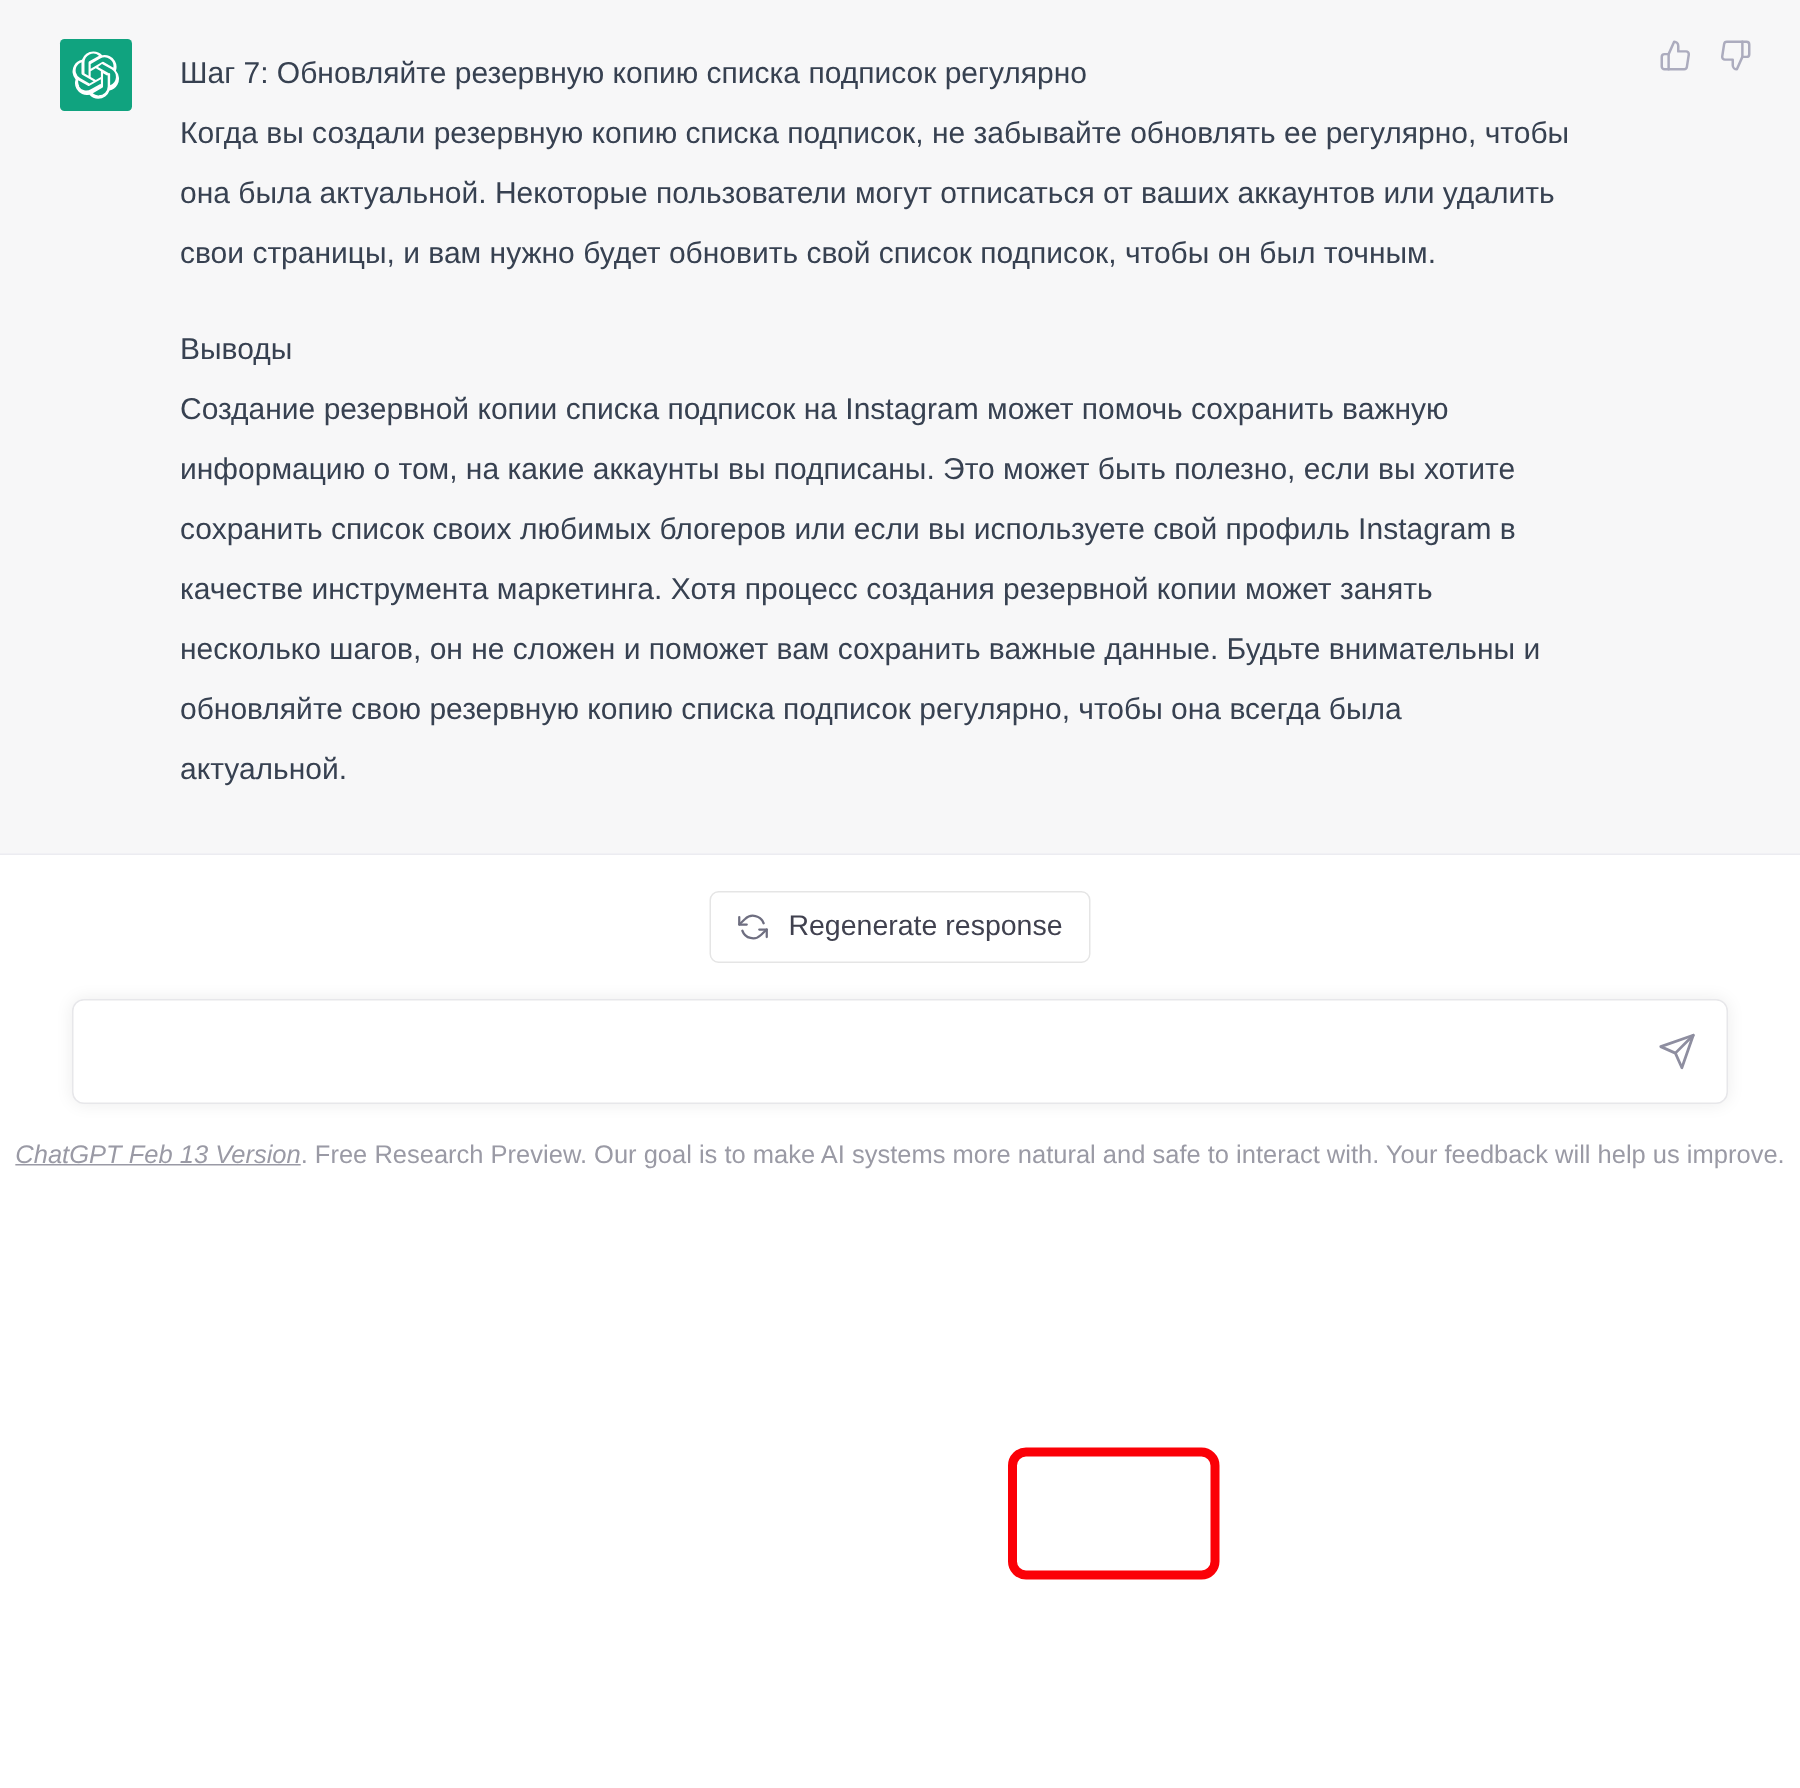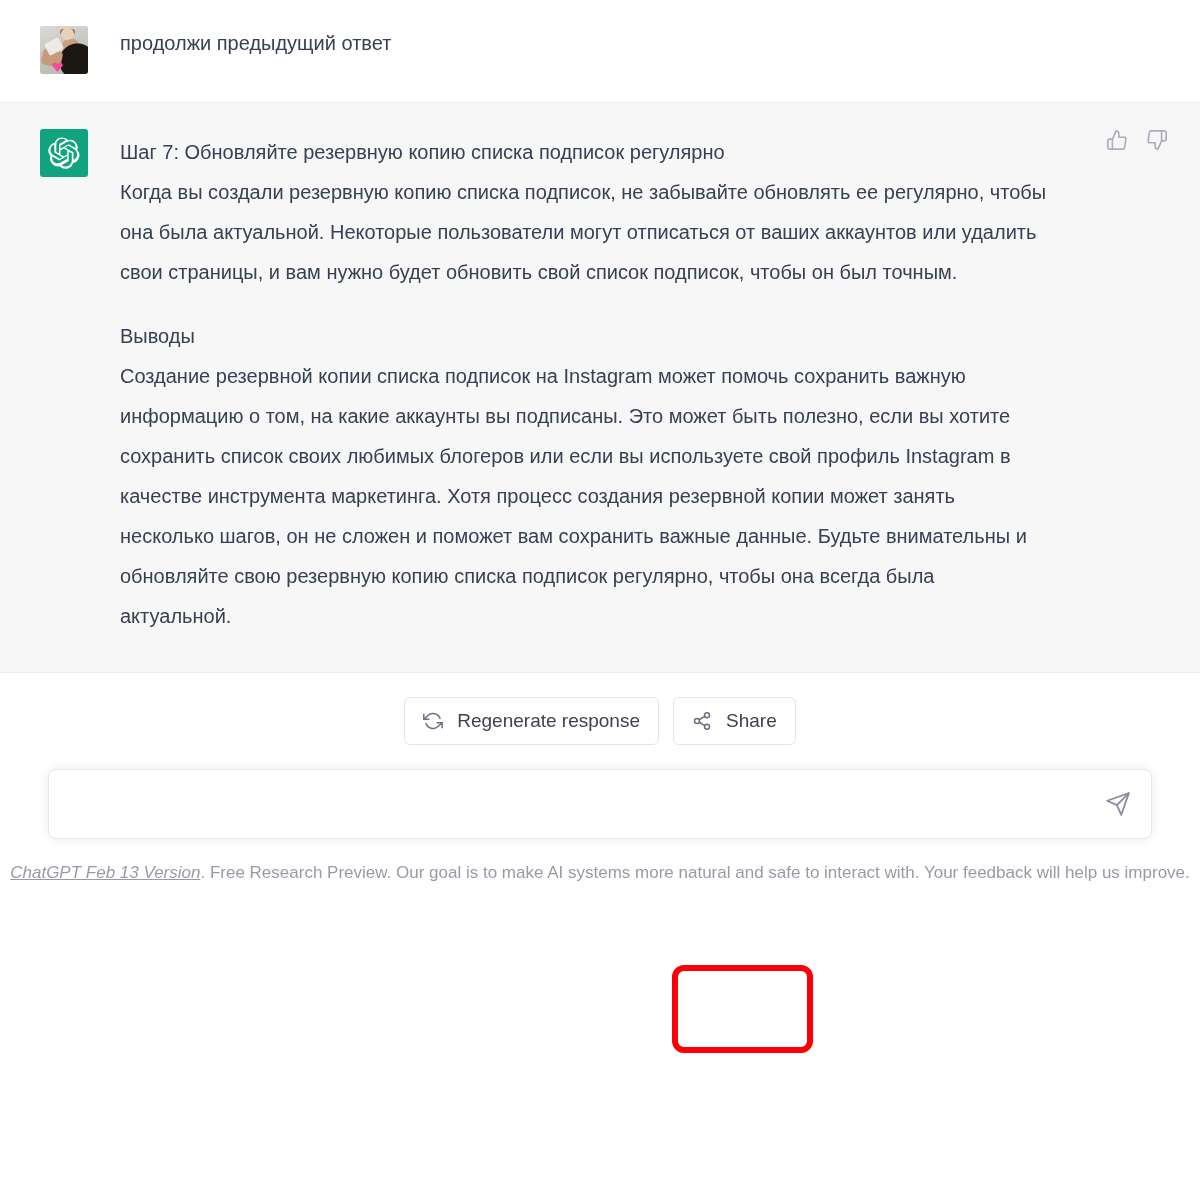--- a/index.html
+++ b/index.html
@@ -239,34 +239,20 @@
   }
   .footer-note { display: inline; }
 </style>
 </head>
 <body>
 
 <div class="app">
 
   <div class="conversation">
 
-    <div class="msg user">
-      <div class="msg-inner">
-        <div class="avatar avatar-photo">
-          <div class="photo-bg"></div>
-          <div class="photo-arm"></div>
-          <div class="photo-glass"></div>
-          <div class="photo-dog"></div>
-          <div class="photo-heart"></div>
-        </div>
-        <div class="msg-body">
-          <div class="user-text">продолжи предыдущий ответ</div>
-        </div>
-      </div>
-    </div>
 
     <div class="msg assistant">
       <div class="msg-inner">
         <div class="avatar avatar-gpt">
           <svg viewBox="0 0 41 41" fill="none" xmlns="http://www.w3.org/2000/svg" aria-hidden="true">
             <path d="M37.53 16.81a10.02 10.02 0 0 0-.86-8.23 10.14 10.14 0 0 0-10.91-4.86A10.03 10.03 0 0 0 18.19.5a10.14 10.14 0 0 0-9.67 7.02 10.02 10.02 0 0 0-6.7 4.86 10.14 10.14 0 0 0 1.25 11.88 10.02 10.02 0 0 0 .86 8.24 10.14 10.14 0 0 0 10.92 4.85 10.02 10.02 0 0 0 7.56 3.38 10.14 10.14 0 0 0 9.67-7.03 10.02 10.02 0 0 0 6.7-4.86 10.14 10.14 0 0 0-1.25-11.87v-.16Zm-15.1 21.1a7.52 7.52 0 0 1-4.82-1.75l.24-.14 8-4.62a1.3 1.3 0 0 0 .66-1.14v-11.3l3.38 1.96a.12.12 0 0 1 .6.09v9.35a7.54 7.54 0 0 1-7.52 7.54l.2.01ZM6.25 30.01a7.5 7.5 0 0 1-.9-5.04l.24.14 8 4.62a1.3 1.3 0 0 0 1.31 0l9.78-5.64v3.9a.14.14 0 0 1-.5.11l-8.1 4.67a7.54 7.54 0 0 1-10.28-2.76ZM4.15 12.87a7.5 7.5 0 0 1 3.93-3.3v9.52a1.29 1.29 0 0 0 .65 1.13l9.73 5.62-3.38 1.95a.13.13 0 0 1-.12 0l-8.09-4.67a7.54 7.54 0 0 1-2.76-10.28l.4.03Zm27.78 6.45-9.76-5.68L25.54 11a.13.13 0 0 1 .12 0l8.09 4.67a7.53 7.53 0 0 1-1.16 13.58v-9.51a1.3 1.3 0 0 0-.67-1.13l.01-.29Zm3.36-5.06-.24-.15-7.99-4.65a1.3 1.3 0 0 0-1.31 0l-9.77 5.64v-3.9a.12.12 0 0 1 .05-.1l8.09-4.67a7.53 7.53 0 0 1 11.18 7.8v.03Zm-21.17 6.95-3.38-1.95a.14.14 0 0 1-.07-.1V9.82a7.53 7.53 0 0 1 12.35-5.78l-.24.14-8 4.62a1.3 1.3 0 0 0-.66 1.13v11.3-.02Zm1.84-3.96 4.35-2.52 4.36 2.51v5.03l-4.34 2.52-4.36-2.52-.01-5.02Z" fill="#fff"></path>
           </svg>
         </div>
 
         <div class="msg-body assistant-text">
@@ -299,32 +285,20 @@
       <span>
         <svg viewBox="0 0 24 24" fill="none" stroke="currentColor" stroke-width="1.8" stroke-linecap="round" stroke-linejoin="round" aria-hidden="true">
           <polyline points="1 4 1 10 7 10"></polyline>
           <polyline points="23 20 23 14 17 14"></polyline>
           <path d="M20.49 9A9 9 0 0 0 5.64 5.64L1 10m22 4l-4.64 4.36A9 9 0 0 1 3.51 15"></path>
         </svg>
       </span>
       <span>Regenerate response</span>
     </button>
 
-    <button class="action-btn">
-      <span>
-        <svg viewBox="0 0 24 24" fill="none" stroke="currentColor" stroke-width="1.8" stroke-linecap="round" stroke-linejoin="round" aria-hidden="true">
-          <circle cx="18" cy="5" r="3"></circle>
-          <circle cx="6" cy="12" r="3"></circle>
-          <circle cx="18" cy="19" r="3"></circle>
-          <line x1="8.59" y1="13.51" x2="15.42" y2="17.49"></line>
-          <line x1="15.41" y1="6.51" x2="8.59" y2="10.49"></line>
-        </svg>
-      </span>
-      <span>Share</span>
-    </button>
   </div>
 
   <div class="annotation-box"></div>
 
   <div class="composer-zone">
     <div class="composer">
       <input class="composer-input" type="text" placeholder="" style="">
       <button class="send-btn">
         <span>
           <svg viewBox="0 0 24 24" fill="none" stroke="currentColor" stroke-width="1.7" stroke-linecap="round" stroke-linejoin="round" aria-hidden="true">

